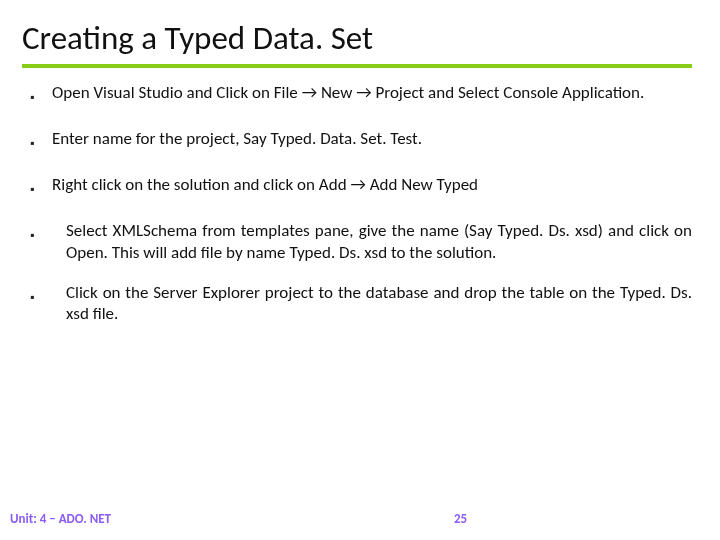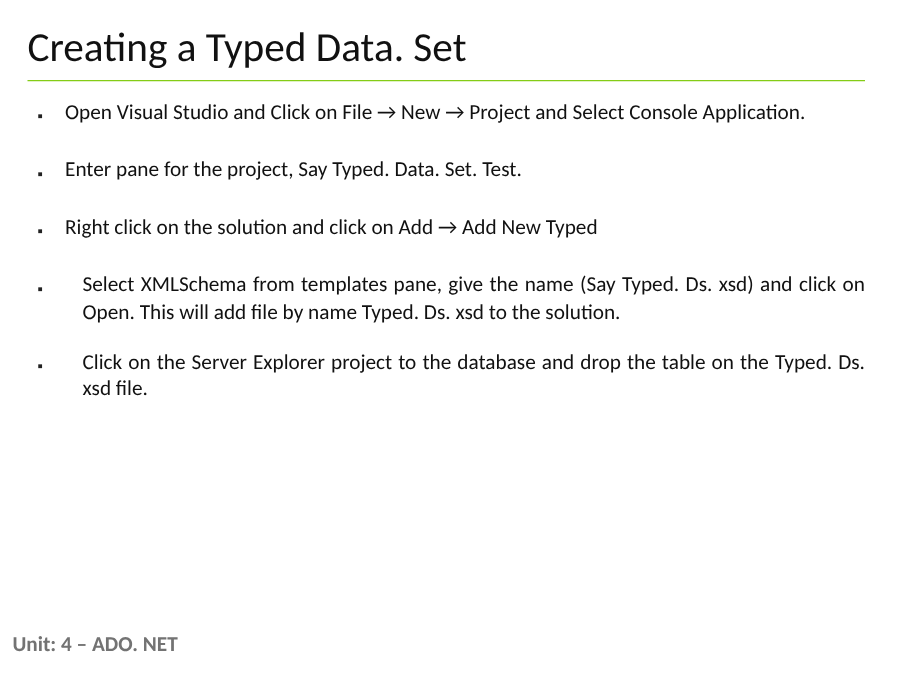--- a/index.html
+++ b/index.html
@@ -14,21 +14,21 @@
     width: 720px;
     height: 540px;
     padding: 18px 28px 0 22px;
     position: relative;
   }
   .title {
     font-size: 33px;
     font-weight: 400;
     color: #111;
     padding-bottom: 6px;
-    border-bottom: 1px solid #84cc16;
+    border-bottom: 4px solid #84cc16;
     margin-bottom: 14px;
     letter-spacing: 0px;
   }
   .bullets {
     list-style: none;
     padding-left: 8px;
   }
   .bullets li {
     display: flex;
     margin-bottom: 18px;
@@ -49,23 +49,23 @@
   }
   .justify { text-align: justify; margin-left: 14px; }
   .footer {
     position: absolute;
     left: 0;
     bottom: 14px;
     width: 720px;
     padding: 0 20px 0 10px;
     display: flex;
     align-items: center;
-    font-size: 17px;
+    font-size: 13px;
     font-weight: 700;
-    color: #737373;
+    color: #8b5cf6;
   }
   .footer-left { flex: 0 0 auto; }
   .footer-center {
     flex: 1 1 auto;
     text-align: center;
     padding-left: 110px;
   }
   .footer-right { flex: 0 0 auto; text-align: right; }
 </style>
 </head>
@@ -75,33 +75,34 @@
 
   <h1 class="title">Creating a Typed Data. Set</h1>
 
   <ul class="bullets">
     <li>
       <span class="bullet-marker">▪</span>
       <span class="bullet-text">Open Visual Studio and Click on File → New → Project and Select Console Application.</span>
     </li>
     <li>
       <span class="bullet-marker">▪</span>
-      <span class="bullet-text">Enter pane for the project, Say Typed. Data. Set. Test.</span>
+      <span class="bullet-text">Enter name for the project, Say Typed. Data. Set. Test.</span>
     </li>
     <li>
       <span class="bullet-marker">▪</span>
       <span class="bullet-text">Right click on the solution and click on Add → Add New Typed</span>
     </li>
     <li>
       <span class="bullet-marker">▪</span>
       <span class="bullet-text justify">Select XMLSchema from templates pane, give the name (Say Typed. Ds. xsd) and click on Open. This will add file by name Typed. Ds. xsd to the solution.</span>
     </li>
     <li>
       <span class="bullet-marker">▪</span>
       <span class="bullet-text justify">Click on the Server Explorer project to the database and drop the table on the Typed. Ds. xsd file.</span>
     </li>
   </ul>
 
   <div class="footer">
     <div class="footer-left">Unit: 4 – ADO. NET</div>
+    <div class="footer-center">25</div>
   </div>
 
 </div>
 
 </body></html>

